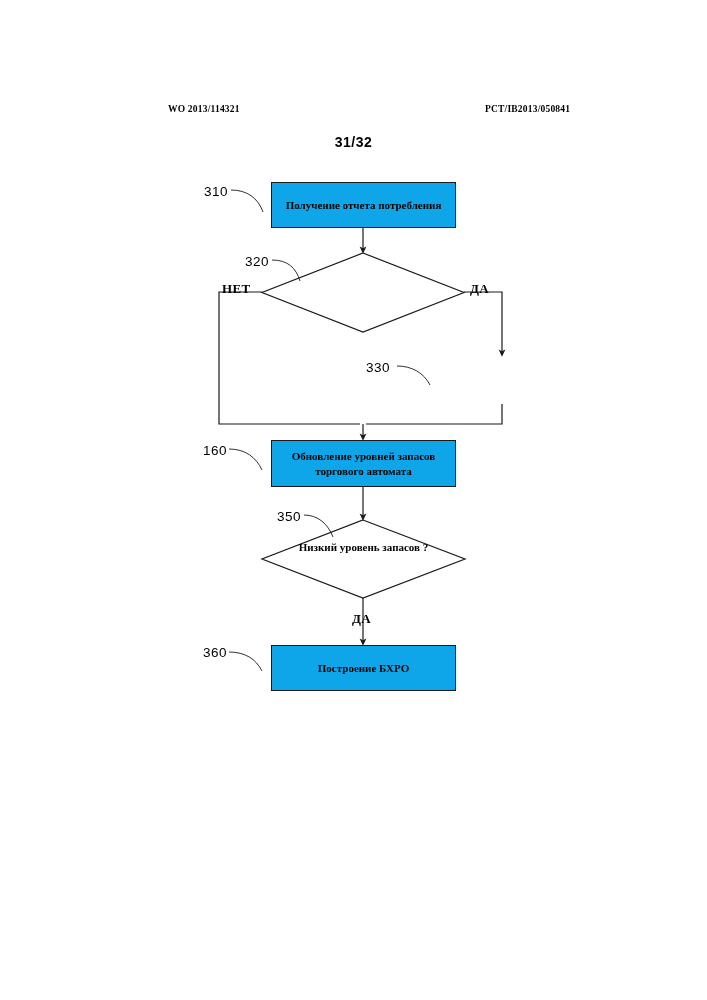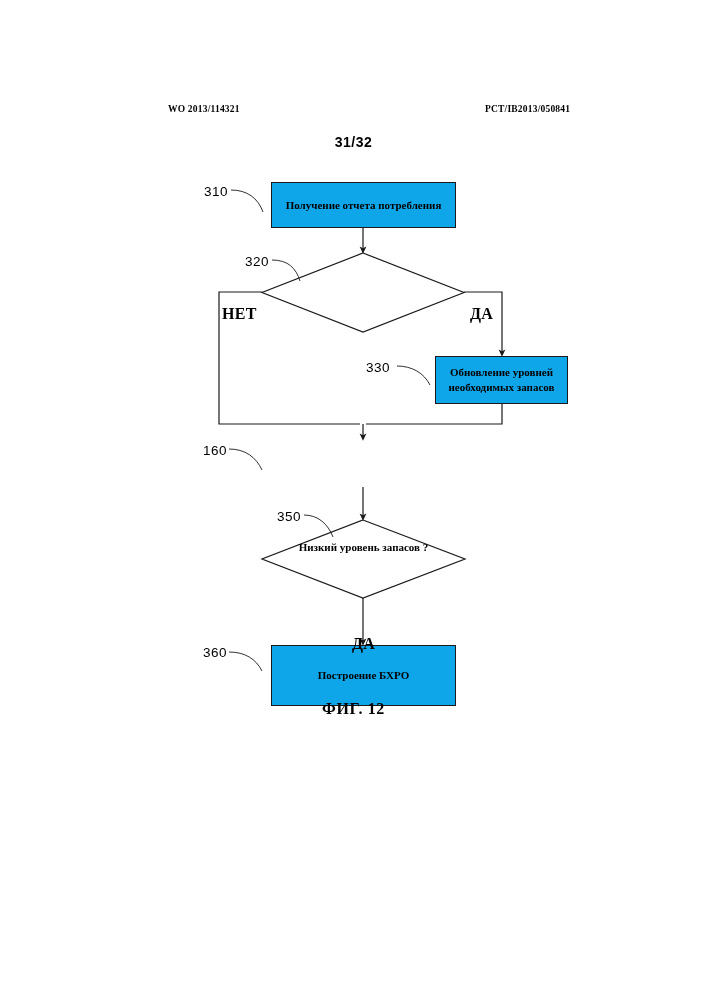--- a/index.html
+++ b/index.html
@@ -65,21 +65,21 @@
     font-family: "Liberation Serif", serif;
     font-weight: bold;
     font-size: 11px;
     line-height: 1.35;
     padding: 2px 6px;
     background: #0ea5e9;
   }
   #box-310 { left: 271px; top: 182px; width: 185px; height: 46px; }
   #box-330 { left: 435px; top: 356px; width: 133px; height: 48px; }
   #box-340 { left: 271px; top: 440px; width: 185px; height: 47px; }
-  #box-360 { left: 271px; top: 645px; width: 185px; height: 61px; }
+  #box-360 { left: 271px; top: 645px; width: 185px; height: 46px; }
 
   
   .diamond-wrap { position: absolute; }
   .diamond-text {
     position: absolute;
     left: 0;
     width: 100%;
     text-align: center;
     font-family: "Liberation Serif", serif;
     font-weight: bold;
@@ -105,24 +105,23 @@
   #ref-330 { left: 366px; top: 360px; text-align: center; }
   #ref-340 { left: 203px; top: 443px; }
   #ref-350 { left: 277px; top: 509px; }
   #ref-360 { left: 203px; top: 645px; }
 
   
   .branch-label {
     position: absolute;
     font-family: "Liberation Serif", serif;
     font-weight: bold;
-    font-size: 16px;
+    font-size: 13px;
     letter-spacing: 0.3px;
     white-space: nowrap;
-    margin-top: 24px;
   }
   #lbl-net  { left: 222px; top: 281px; }
   #lbl-da-1 { left: 470px; top: 281px; }
   #lbl-da-2 { left: 352px; top: 611px; }
 
   svg.overlay {
     position: absolute;
     left: 0;
     top: 0;
     width: 707px;
@@ -176,35 +175,34 @@
       <path d="M397,366 C412,366 424,373 430,385"></path>
       <path d="M229,449 C245,449 256,457 262,470"></path>
       <path d="M304,515 C318,515 328,524 333,537"></path>
       <path d="M229,652 C245,652 256,659 262,671"></path>
     </g>
   </svg>
 
   <div class="node-box" id="box-310">Получение отчета потребления</div>
 
 
-  <div class="node-box" id="box-330">Обновление уровней необходимых запасов</div>
-
+
+  <div class="node-box" id="box-340">Обновление уровней запасов торгового автомата</div>
 
   <div class="diamond-wrap" id="dia-350">
     <div class="diamond-text">Низкий уровень запасов ?</div>
   </div>
 
   <div class="node-box" id="box-360">Построение БХРО</div>
 
   <div class="ref" id="ref-310">310</div>
   <div class="ref" id="ref-320">320</div>
   <div class="ref" id="ref-330">330</div>
   <div class="ref" id="ref-340">160</div>
   <div class="ref" id="ref-350">350</div>
   <div class="ref" id="ref-360">360</div>
 
   <div class="branch-label" id="lbl-net">НЕТ</div>
   <div class="branch-label" id="lbl-da-1">ДА</div>
   <div class="branch-label" id="lbl-da-2">ДА</div>
 
-  <div id="fig-caption">ФИГ. 12</div>
 
 </div>
 
 </body></html>

